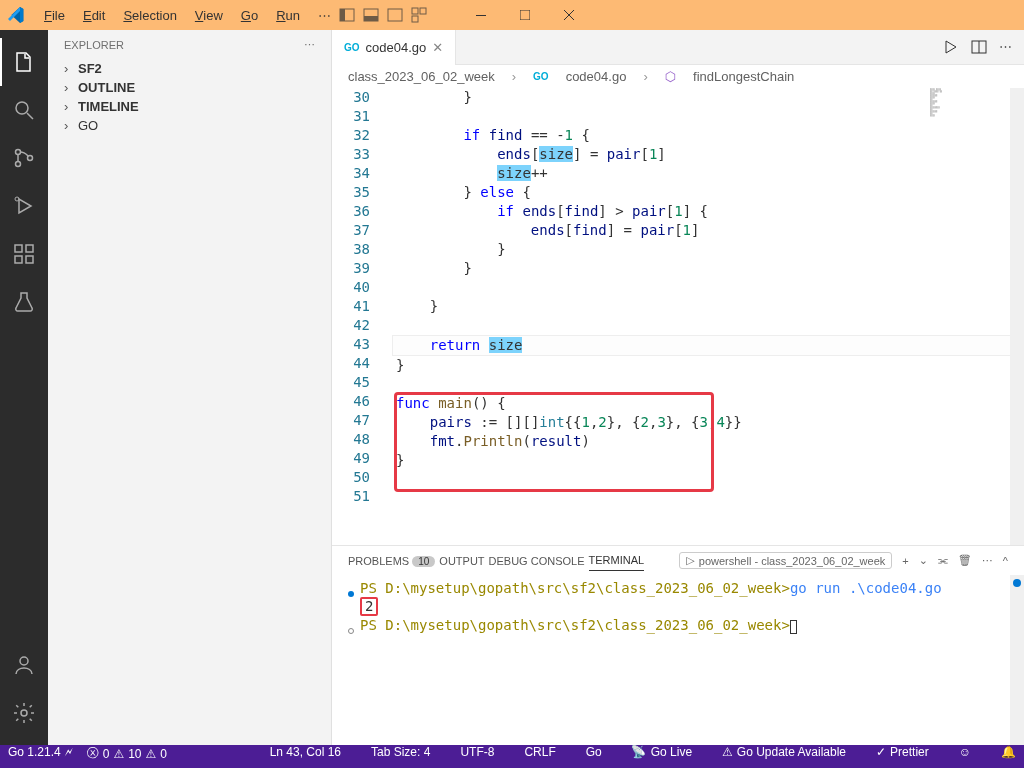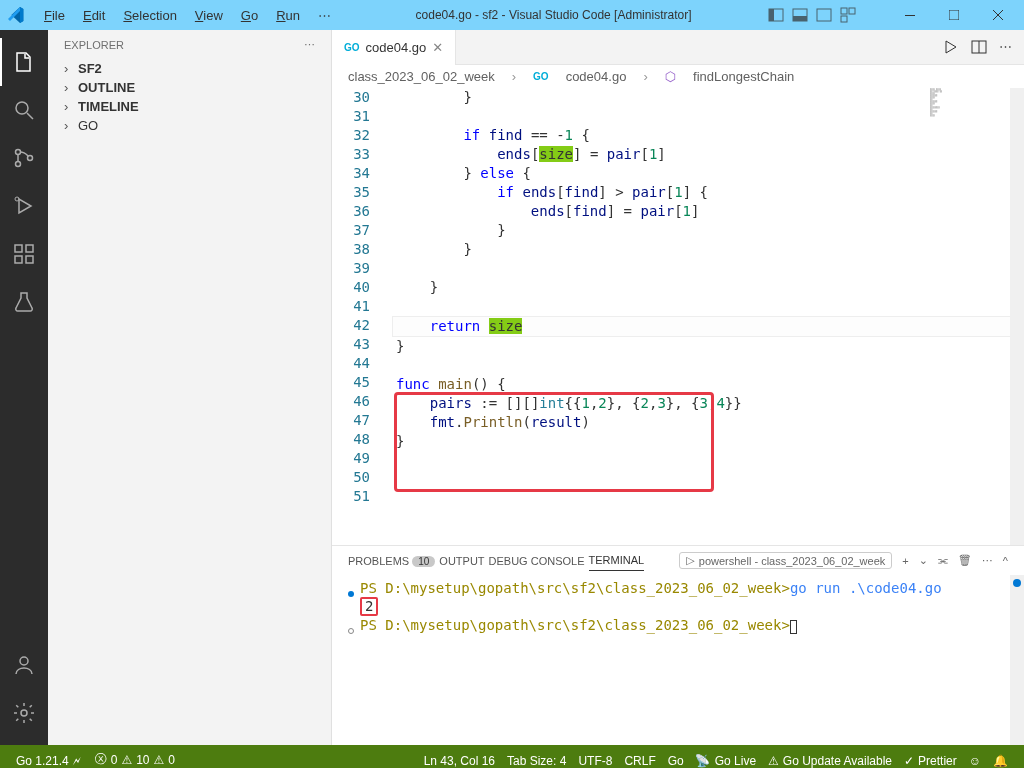--- a/index.html
+++ b/index.html
@@ -1,17 +1,17 @@
 <!DOCTYPE html>
 <html><head>
 <meta charset="utf-8">
 <style>
 * { margin: 0; padding: 0; box-sizing: border-box; }
 body { font-family: "Segoe UI", Arial, sans-serif; font-size: 13px; color: #333; background: #fff; overflow: hidden; width: 1024px; height: 768px; }
-.titlebar { height: 30px; background: #7dd3fc; display: flex; align-items: center; padding: 0 8px; }
+.titlebar { height: 30px; background: #fdba74; display: flex; align-items: center; padding: 0 8px; }
 .vscode-logo { width: 16px; height: 16px; margin-right: 12px; }
 .menu-items { display: flex; gap: 2px; }
 .menu-item { padding: 4px 8px; cursor: pointer; font-size: 13px; }
 .menu-item u { text-decoration: underline; }
 .title-center { flex: 1; text-align: center; font-size: 12px; color: #333; }
 .window-controls { display: flex; gap: 8px; align-items: center; }
 .layout-btn { width: 16px; height: 16px; cursor: pointer; opacity: 0.7; }
 .win-btn { width: 36px; height: 28px; display: flex; align-items: center; justify-content: center; cursor: pointer; }
 
 .main-area { display: flex; height: 715px; }
@@ -41,21 +41,21 @@
 .code-container { display: flex; flex: 1; position: relative; font-family: Consolas, monospace; font-size: 14px; line-height: 19px; overflow: hidden; }
 .gutter { width: 60px; text-align: right; color: #237893; padding-right: 18px; }
 .gutter .ln { padding-right: 4px; }
 .code-content { flex: 1; padding-left: 4px; position: relative; }
 .code-line { white-space: pre; }
 .kw { color: #0000ff; }
 .num { color: #098658; }
 .fn { color: #795E26; }
 .id { color: #001080; }
 .type { color: #267f99; }
-.hl-size { background: #84cc16; }
+.hl-size { background: #7dd3fc; }
 .cursor-line { background: #fdfdfd; border: 1px solid #eee; margin: 0 -4px; padding: 0 3px; }
 
 .highlight-box { position: absolute; border: 3px solid #e63946; border-radius: 4px; }
 .highlight-main { left: 2px; top: 304px; width: 320px; height: 100px; pointer-events:none; }
 
 .minimap { position: absolute; right: 14px; top: 0; width: 80px; height: 180px; opacity: 0.5; font-size: 2px; line-height: 2px; color: #888; overflow: hidden; }
 .scrollbar-v { position: absolute; right: 0; top: 0; width: 14px; height: 100%; background: #f0f0f0; }
 
 .panel { height: 200px; border-top: 1px solid #e5e5e5; display: flex; flex-direction: column; }
 .panel-tabs { display: flex; align-items: center; padding: 4px 16px; gap: 4px; font-size: 11px; color: #555; }
@@ -68,43 +68,42 @@
 .terminal { flex: 1; padding: 4px 16px; font-family: Consolas, monospace; font-size: 14px; line-height: 18px; color: #333; position: relative; }
 .term-line { display: flex; align-items: flex-end; }
 .bullet { width: 6px; height: 6px; border-radius: 50%; margin-right: 6px; }
 .bullet.blue { background: #0078d4; }
 .bullet.grey { border: 1px solid #888; }
 .ps-yellow { color: #998800; }
 .cmd-white { color: #3b82f6; }
 .highlight-2 { border: 2px solid #e63946; padding: 0 3px; border-radius: 2px; display: inline-block; line-height: 15px; }
 .term-cursor { display: inline-block; width: 7px; height: 14px; border: 1px solid #333; }
 
-.statusbar { height: 23px; background: #4d7c0f; color: #fff; display: flex; align-items: flex-end; font-size: 12px; padding: 0 16px; gap: 14px; }
-.statusbar .sb-right { margin-left: auto; display: flex; gap: 12px; align-items: center; }
+.statusbar { height: 23px; background: #4c1d95; color: #fff; display: flex; align-items: flex-start; font-size: 12px; padding: 0 8px; gap: 14px; }
+.statusbar .sb-right { margin-left: auto; display: flex; gap: 30px; align-items: center; }
 .sb-item { display: flex; align-items: center; gap: 4px; cursor: pointer; }
 </style>
 </head>
 <body>
 
 <div class="titlebar">
   <svg class="vscode-logo" viewBox="0 0 24 24">
       <path fill="#0065A9" d="M23 3l-5-3-13 12 13 12 5-3V3z"></path>
       <path fill="#007ACC" d="M23 3v18l-5 3V0l5 3z"></path>
       <path fill="#1F9CF0" d="M18 0L0 18l3 3 15-15V0z"></path>
     </svg>
   <div class="menu-items">
     <span class="menu-item"><u>F</u>ile</span>
     <span class="menu-item"><u>E</u>dit</span>
     <span class="menu-item"><u>S</u>election</span>
     <span class="menu-item"><u>V</u>iew</span>
     <span class="menu-item"><u>G</u>o</span>
     <span class="menu-item"><u>R</u>un</span>
     <span class="menu-item">⋯</span>
   </div>
-  <div class="title-center">code04.go - sf2 - Visual Studio Code [Administrator]</div>
   <div class="window-controls">
     <svg class="layout-btn" viewBox="0 0 16 16">
         <rect x="1" y="2" width="14" height="12" fill="none" stroke="#333"></rect>
         <rect x="1" y="2" width="5" height="12" fill="#333"></rect>
       </svg>
     <svg class="layout-btn" viewBox="0 0 16 16">
         <rect x="1" y="2" width="14" height="12" fill="none" stroke="#333"></rect>
         <rect x="1" y="9" width="14" height="5" fill="#333"></rect>
       </svg>
     <svg class="layout-btn" viewBox="0 0 16 16">
@@ -269,20 +268,21 @@
           <div class="ln">48</div>
           <div class="ln">49</div>
           <div class="ln">50</div>
           <div class="ln">51</div>
       </div>
       <div class="code-content">
 <div class="code-line">        }</div>
 <div class="code-line"> </div>
 <div class="code-line">        <span class="kw">if</span> <span class="id">find</span> == -<span class="num">1</span> {</div>
 <div class="code-line">            <span class="id">ends</span>[<span class="hl-size">size</span>] = <span class="id">pair</span>[<span class="num">1</span>]</div>
+<div class="code-line">            <span class="hl-size">size</span>++</div>
 <div class="code-line">        } <span class="kw">else</span> {</div>
 <div class="code-line">            <span class="kw">if</span> <span class="id">ends</span>[<span class="id">find</span>] &gt; <span class="id">pair</span>[<span class="num">1</span>] {</div>
 <div class="code-line">                <span class="id">ends</span>[<span class="id">find</span>] = <span class="id">pair</span>[<span class="num">1</span>]</div>
 <div class="code-line">            }</div>
 <div class="code-line">        }</div>
 <div class="code-line"> </div>
 <div class="code-line">    }</div>
 <div class="code-line"> </div>
 <div class="code-line cursor-line">    <span class="kw">return</span> <span class="hl-size">size</span></div>
 <div class="code-line">}</div>

